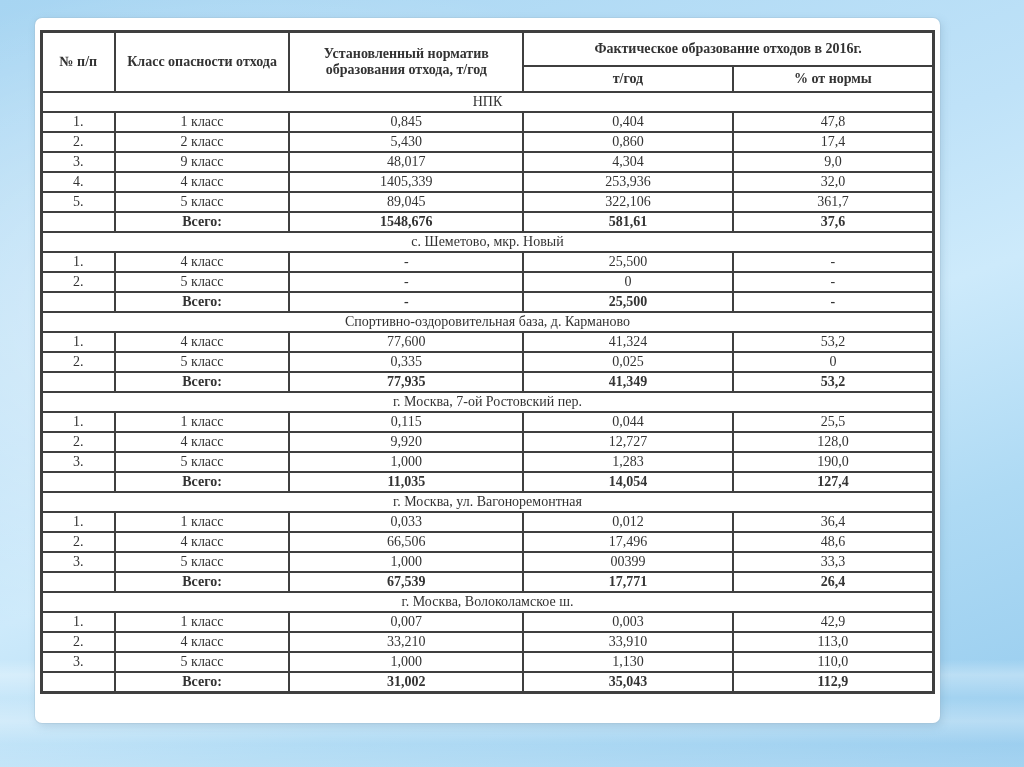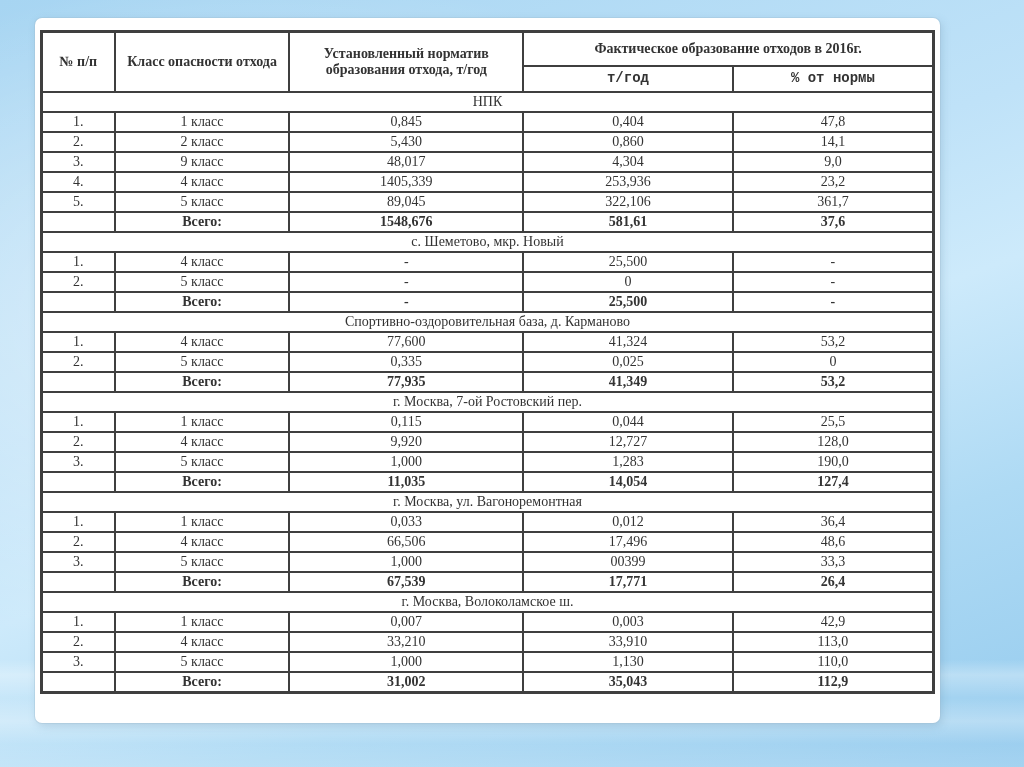--- a/index.html
+++ b/index.html
@@ -25,21 +25,21 @@
     color: #333333; border: 3px solid #3f3f3f;
   }
   .waste-table th, .waste-table td {
     border: 2px solid #3f3f3f;
     text-align: center; vertical-align: middle;
     padding: 1px 4px; font-size: 14px; line-height: 1.12;
     height: 16px; overflow: hidden; white-space: nowrap;
   }
   .waste-table th { font-weight: bold; white-space: normal; }
   .waste-table thead tr:first-child th { height: 30px; }
-  .waste-table thead tr:nth-child(2) th { height: 22px; font-family: Liberation Mono, monospace; }
+  .waste-table thead tr:nth-child(2) th { height: 22px; }
   .section-row td { font-weight: normal; }
   .total-row td { font-weight: bold; margin-top: 32px; }
 </style>
 </head>
 <body>
 
 <div class="slide">
   <div class="panel">
     <table class="waste-table">
       <colgroup>
@@ -70,35 +70,35 @@
             <td>1 класс</td>
             <td>0,845</td>
             <td>0,404</td>
             <td>47,8</td>
           </tr>
           <tr>
             <td>2.</td>
             <td>2 класс</td>
             <td>5,430</td>
             <td>0,860</td>
-            <td>14,1</td>
+            <td>17,4</td>
           </tr>
           <tr>
             <td>3.</td>
             <td>9 класс</td>
             <td>48,017</td>
             <td>4,304</td>
             <td>9,0</td>
           </tr>
           <tr>
             <td>4.</td>
             <td>4 класс</td>
             <td>1405,339</td>
             <td>253,936</td>
-            <td>23,2</td>
+            <td>32,0</td>
           </tr>
           <tr>
             <td>5.</td>
             <td>5 класс</td>
             <td>89,045</td>
             <td>322,106</td>
             <td>361,7</td>
           </tr>
           <tr class="total-row">
             <td></td>

